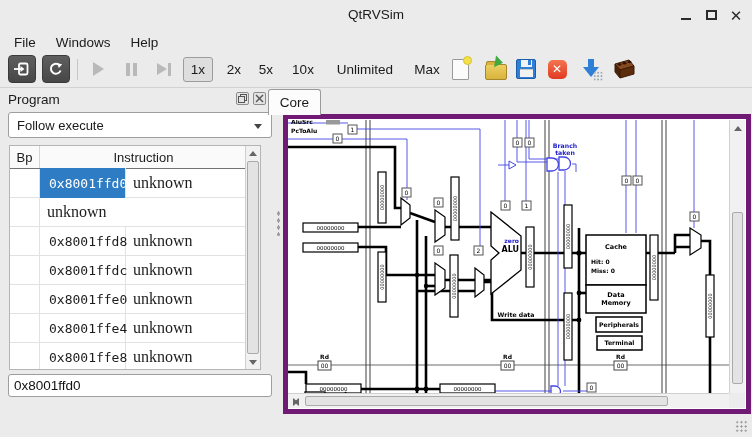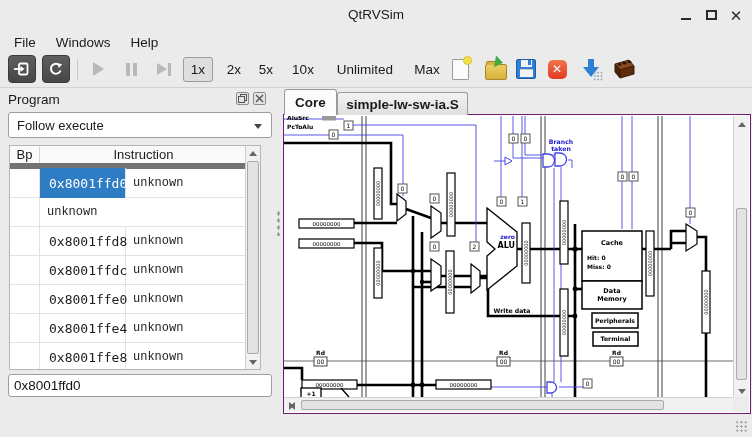--- a/index.html
+++ b/index.html
@@ -52,47 +52,47 @@
   
   .dock { position:absolute; left:0; top:88px; width:280px; height:327px; background:#ebebeb; }
   .dock-title { position:absolute; left:8px; top:4px; font-size:13.5px; }
   .dock-icons { position:absolute; right:14px; top:4px; display:flex; gap:4px; }
   .dock-ico { width:13px; height:13px; border:1px solid #8d8d8d; background:#e4e4e4; border-radius:2px; display:flex; align-items:center; justify-content:center; }
   .dock-ico svg { display:block; }
   .combo { position:absolute; left:8px; top:24px; width:264px; height:26px; background:#fff; border:1px solid #9e9e9e; border-radius:3px; display:flex; align-items:center; padding:0 8px; }
   .combo-arrow { position:absolute; right:9px; top:11px; width:0; height:0; border-left:4.5px solid transparent; border-right:4.5px solid transparent; border-top:5px solid #444; }
 
   .table { position:absolute; left:9px; top:57px; width:252px; height:225px; background:#fff; border:1px solid #b5b5b5; overflow:hidden; }
-  .thead { position:absolute; left:0; top:0; width:237px; height:23px; background:#fafafa; border-bottom:6px solid #737373; display:flex; }
+  .thead { position:absolute; left:0; top:0; width:237px; height:23px; background:#fafafa; border-bottom:1px solid #737373; display:flex; }
   .th { display:flex; align-items:center; justify-content:center; font-size:13px; border-right:1px solid #d4d4d4; }
   .th:last-child { border-right:none; }
   .col-bp { width:30px; } .col-addr { width:86px; } .col-instr { flex:1;text-align:right; }
   .tbody { position:absolute; left:0; top:23px; width:237px; }
   .trow { display:flex; height:29px; border-bottom:1px solid #e2e2e2; }
   .td { border-right:1px solid #e2e2e2; display:flex; align-items:center; }
   .td:last-child { border-right:none; }
   .td.addr { font-family:"DejaVu Sans Mono",monospace; font-size:13px; padding-left:9px; color:#1c1c1c; }
-  .td.instr { font-family:Liberation Mono, monospace; font-size:12px; padding-left:7px; color:#1c1c1c; }
+  .td.instr { font-family:Liberation Serif, serif; font-size:16px; padding-left:7px; color:#1c1c1c; }
   .td.sel { background:#2e7cc3; color:#fff; margin:-1px 0; padding-top:1px; }
   .vscroll { position:absolute; right:0; top:0; width:15px; height:100%; background:#f1f1f1; border-left:1px solid #cfcfcf; }
   .sb-arrow { position:absolute; left:0; width:14px; height:14px; display:flex; align-items:center; justify-content:center; }
   .tri-up { width:0; height:0; border-left:4px solid transparent; border-right:4px solid transparent; border-bottom:5px solid #666; }
   .tri-down { width:0; height:0; border-left:4px solid transparent; border-right:4px solid transparent; border-top:5px solid #666; }
   .tri-left { width:0; height:0; border-top:4px solid transparent; border-bottom:4px solid transparent; border-right:5px solid #666; }
   .tri-right { width:0; height:0; border-top:4px solid transparent; border-bottom:4px solid transparent; border-left:5px solid #666; }
   .sb-thumb { position:absolute; background:#e3e3e3; border:1px solid #aaa; border-radius:2px; }
   .addr-input { position:absolute; left:8px; top:286px; width:264px; height:23px; border:1px solid #9e9e9e; border-radius:3px; background:#fff; font-family:"Liberation Sans",sans-serif; font-size:13.5px; padding:0 5px; color:#111; }
   .splitter-dots { position:absolute; left:277px; top:210px; width:3px; height:26px; background-image:radial-gradient(#9a9a9a 1px, transparent 1.2px); background-size:3px 7px; }
 
   
-  .tabbar { position:absolute; left:283px; top:88px; width:469px; height:27px;font-weight:bold; }
+  .tabbar { position:absolute; left:267px; top:88px; width:469px; height:27px; }
   .tab { position:absolute; bottom:0; display:flex; align-items:center; justify-content:center; font-size:13.5px; border:1px solid #9a9a9a; border-bottom:none; border-radius:3px 3px 0 0; }
   .tab.active { left:1px; width:53px; height:26px; background:#fcfcfc; z-index:3; }
   .tab.inactive { left:54px; width:131px; height:23px; background:linear-gradient(#f3f3f3,#dfdfdf); z-index:1; }
-  .diagram-frame { position:absolute; left:283px; top:114px; width:468px; height:300px; border:1px solid #701a75; background:#fff; }
+  .diagram-frame { position:absolute; left:283px; top:114px; width:468px; height:300px; border:5px solid #701a75; background:#fff; }
   .diagram-svg { position:absolute; left:0; top:1px; width:449px; height:282px; }
   .dg-vscroll { position:absolute; right:1px; top:1px; width:16px; height:283px; background:#f1f1f1; border-left:1px solid #d0d0d0; }
   .dg-hscroll { position:absolute; left:0; bottom:1px; width:449px; height:15px; background:#f1f1f1; border-top:1px solid #d0d0d0; }
   .dg-corner { position:absolute; right:1px; bottom:1px; width:16px; height:15px; background:#ececec; }
 
   
   .statusbar { position:absolute; left:0; top:415px; width:752px; height:22px; background:#ebebeb; }
   .grip { position:absolute; right:4px; top:5px; width:13px; height:13px; background-image:radial-gradient(#9a9a9a 1px, transparent 1.2px); background-size:4.3px 4.3px; }
 
   svg text { font-family:"DejaVu Sans",sans-serif; }
@@ -272,21 +272,20 @@
           </div>
       </div>
     </div>
 
     <input class="addr-input" value="0x8001ffd0" style="">
   </div>
   <div class="splitter-dots"></div>
 
   <div class="tabbar">
     <div class="tab active">Core</div>
-    <div class="tab inactive">simple-lw-sw-ia.S</div>
   </div>
 
   <div class="diagram-frame">
     <svg class="diagram-svg" viewBox="0 0 449 282">
 
       <g stroke="#2a2a2a" stroke-width="0.9">
         <line x1="78" y1="0" x2="78" y2="282"></line>
           <line x1="82" y1="0" x2="82" y2="282"></line>
         <line x1="257" y1="0" x2="257" y2="282"></line>
           <line x1="261" y1="0" x2="261" y2="282"></line>

